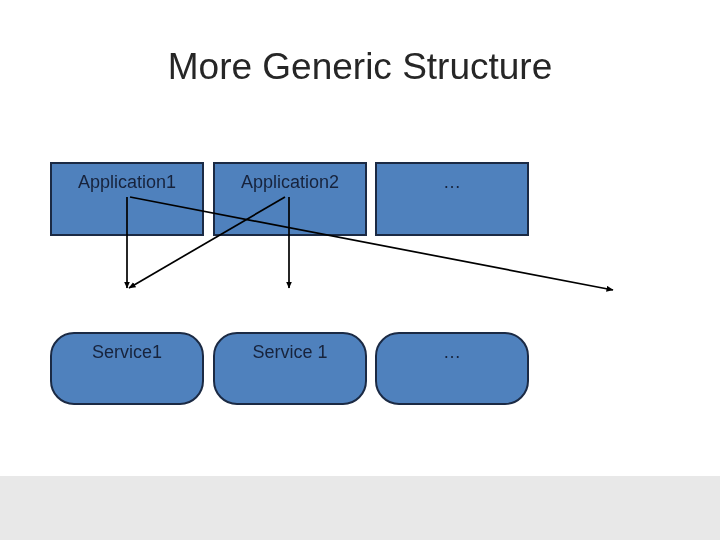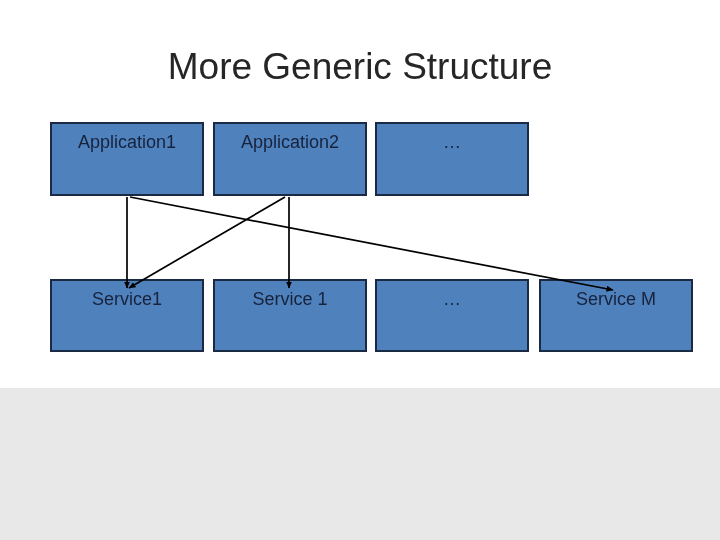--- a/index.html
+++ b/index.html
@@ -4,21 +4,21 @@
 <style>
   html, body {
     margin: 0;
     padding: 0;
     background: #e8e8e8;
     font-family: "Liberation Sans", sans-serif;
   }
   .slide {
     position: relative;
     width: 720px;
-    height: 388px;
+    height: 476px;
     background: var(--background, #ffffff);
     overflow: hidden;
   }
   .slide-title {
     position: absolute;
     top: 46px;
     left: 0;
     right: 0;
     text-align: center;
     font-size: 37px;
@@ -26,31 +26,32 @@
     color: var(--title, #262626);
     letter-spacing: 0px;
   }
   .box {
     position: absolute;
     width: 154px;
     box-sizing: border-box;
     background: var(--box-fill, #4f81bd);
     border: 2px solid var(--box-border, #1b2a44);
     text-align: center;
+    margin-top: 40px;
   }
   .box .label {
     display: block;
     padding-top: 7px;
     font-size: 18px;
     line-height: 23px;
     color: var(--box-text, #17233c);
     white-space: pre-line;
   }
   .row-apps  { top: 122px; height: 74px; }
-  .row-svcs  { top: 279px; height: 73px; }
+  .row-svcs  { top: 292px; height: 73px; border-radius: 24px; }
   .col-1 { left: 50px; }
   .col-2 { left: 213px; }
   .col-3 { left: 375px; }
   .col-4 { left: 539px; }
   .connector-layer {
     position: absolute;
     inset: 0;
     width: 720px;
     height: 540px;
     pointer-events: none;
@@ -82,23 +83,20 @@
 
   <div class="box row-svcs col-1">
     <span class="label">Service1</span>
   </div>
   <div class="box row-svcs col-2">
     <span class="label">Service 1</span>
   </div>
   <div class="box row-svcs col-3">
     <span class="label">…</span>
   </div>
-  <div class="box row-svcs col-4">
-    <span class="label">Service M</span>
-  </div>
 
   <svg class="connector-layer" viewBox="0 0 720 540" xmlns="http://www.w3.org/2000/svg">
     <defs>
       <marker id="arrowhead" markerWidth="8" markerHeight="8" refX="6.5" refY="3" orient="auto" markerUnits="userSpaceOnUse">
         <path d="M0,0 L7,3 L0,6 Z" fill="#000000"></path>
       </marker>
     </defs>
   <line x1="127" y1="197" x2="127" y2="288" stroke="#000000" stroke-width="1.7" marker-end="url(#arrowhead)"></line>
       <line x1="285" y1="197" x2="129" y2="288" stroke="#000000" stroke-width="1.7" marker-end="url(#arrowhead)"></line>
       <line x1="289" y1="197" x2="289" y2="288" stroke="#000000" stroke-width="1.7" marker-end="url(#arrowhead)"></line>

